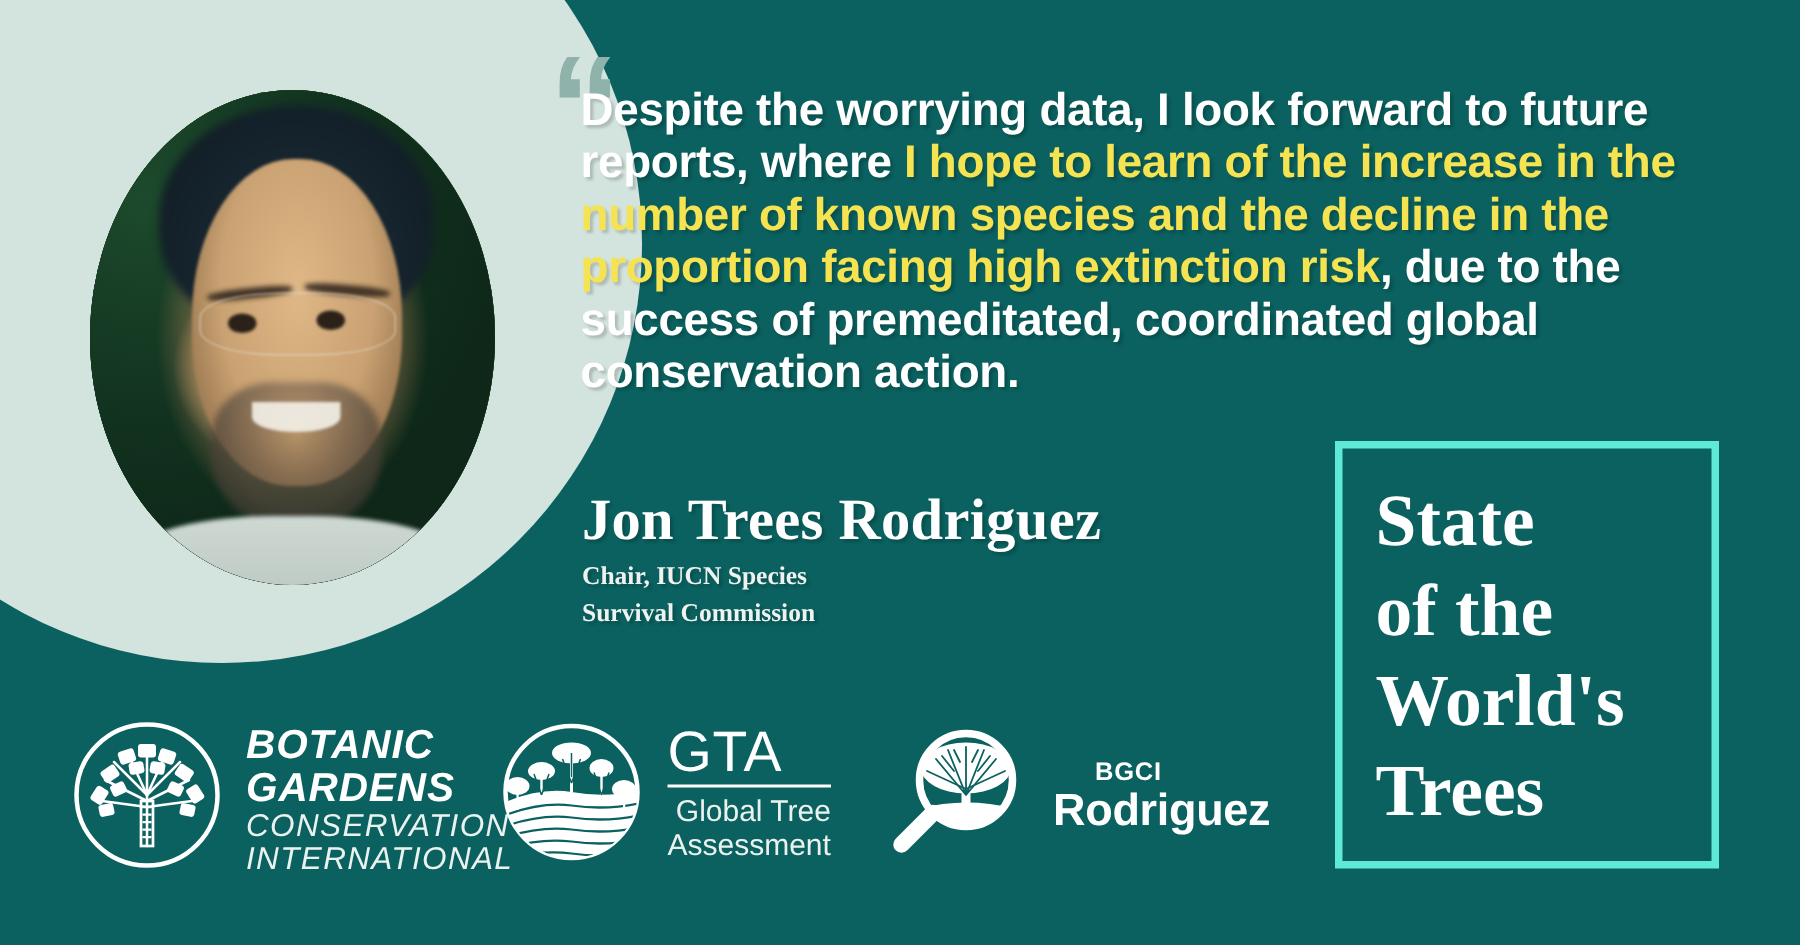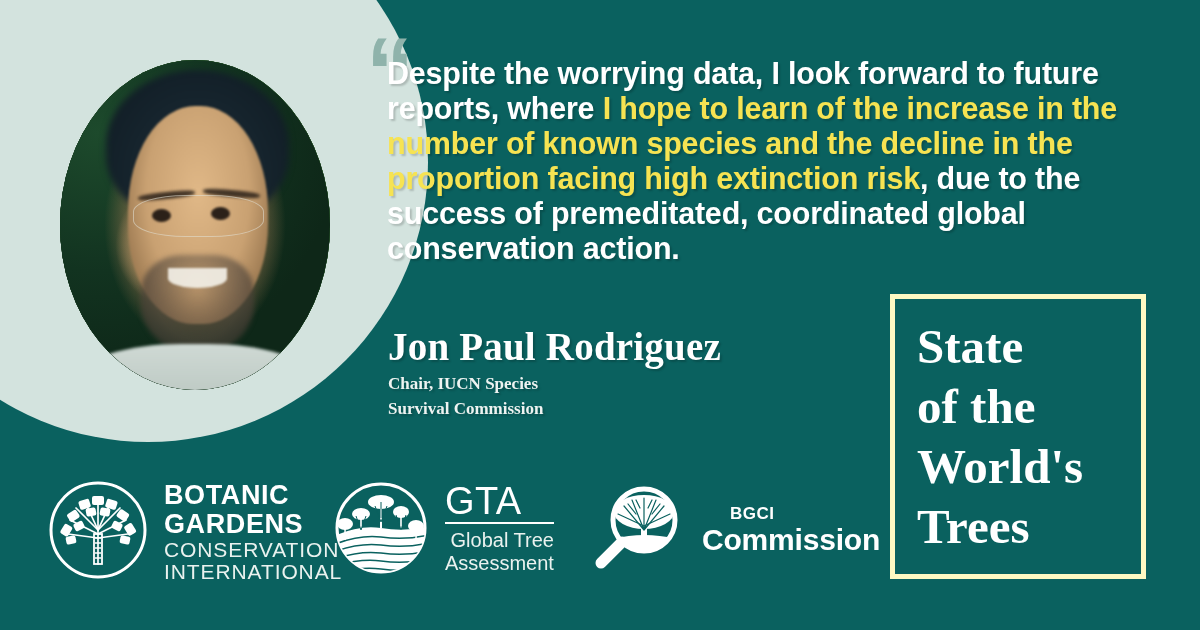--- a/index.html
+++ b/index.html
@@ -122,21 +122,21 @@
   }
   .attrib .role{
     font-size:17px;font-weight:700;line-height:24.5px;margin-top:3px;
     color:#eef3f1;
   }
 
   
   .title-box{
     position:absolute;left:890px;top:294px;
     width:256px;height:285px;
-    border:5px solid #fef9c3;
+    border:5px solid #5eead4;
     box-sizing:border-box;
   }
   .title-box .title{
     position:absolute;left:22px;top:18px;right:10px;
     font-family:"Liberation Serif", serif;
     font-weight:700;
     font-size:49px;
     line-height:60px;
     color:#ffffff;
     letter-spacing:0px;
@@ -144,21 +144,21 @@
 
   
   .logos{
     position:absolute;left:0;top:470px;width:880px;height:125px;
   }
   .logo{position:absolute;display:flex;align-items:center;}
   .logo .mark{flex:0 0 auto;}
   .logo .words{margin-left:14px;color:#ffffff;}
 
   
-  .logo-bgci{left:46px;top:8px;}
+  .logo-bgci{left:46px;top:8px;font-style:italic;}
   .logo-bgci .w1{font-size:27px;font-weight:700;line-height:29px;letter-spacing:.6px;}
   .logo-bgci .w2{font-size:21px;font-weight:400;line-height:22px;letter-spacing:.9px;color:#eaf2ef;}
 
   
   .logo-gta{left:331px;top:8px;}
   .logo-gta .g1{font-size:38px;font-weight:400;line-height:32px;letter-spacing:.4px;}
   .logo-gta .rule{height:2px;background:#ffffff;margin:5px 0 5px 0;width:100%;}
   .logo-gta .g2{font-size:20px;font-weight:400;line-height:23px;color:#eaf2ef;text-align:right;}
 
   
@@ -188,21 +188,21 @@
     <div class="shirt"></div>
   </div>
 
   <div class="quote-mark">“</div>
 
   <div class="quote">
     <span>Despite the worrying data, I look forward to future reports, where </span><span class="hl">I hope to learn of the increase in the number of known species and the decline in the proportion facing high extinction risk</span><span>, due to the success of premeditated, coordinated global conservation action.</span>
   </div>
 
   <div class="attrib">
-    <div class="name">Jon Paul Rodriguez</div>
+    <div class="name">Jon Trees Rodriguez</div>
     <div class="role">
       <div>Chair, IUCN Species</div>
       <div>Survival Commission</div>
     </div>
   </div>
 
   <div class="title-box">
     <div class="title">
       <div>State</div>
       <div>of the</div>
@@ -321,18 +321,18 @@
             <g stroke="#0a615f" stroke-width="1.2" fill="none" stroke-linecap="round">
               <path d="M56 52 L36 28 M56 52 L44 22 M56 52 L56 20 M56 52 L68 22 M56 52 L76 28"></path>
               <path d="M56 48 L30 36 M56 48 L82 36"></path>
               <path d="M48 36 L40 26 M64 36 L72 26 M52 30 L48 22 M60 30 L64 22"></path>
             </g>
           </g>
         </svg>
       </div>
       <div class="words">
         <div class="p0">BGCI</div>
-        <div class="p1">Commission</div>
+        <div class="p1">Rodriguez</div>
       </div>
     </div>
 
   </div>
 </div>
 
 </body></html>

